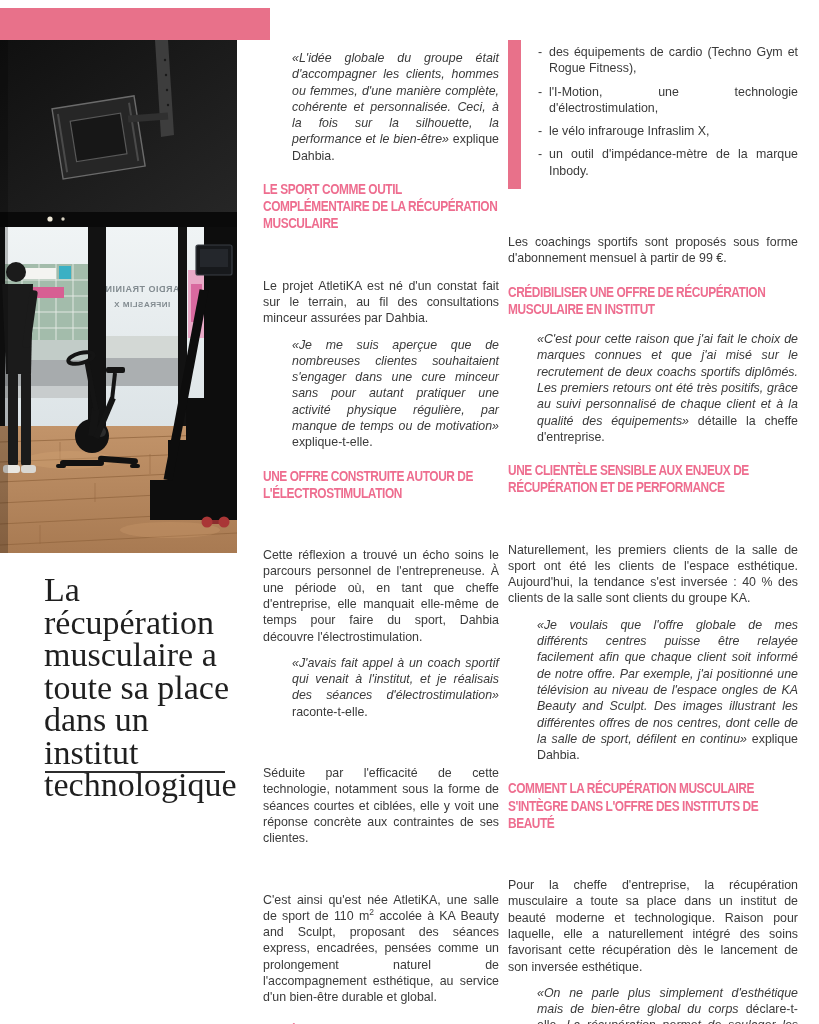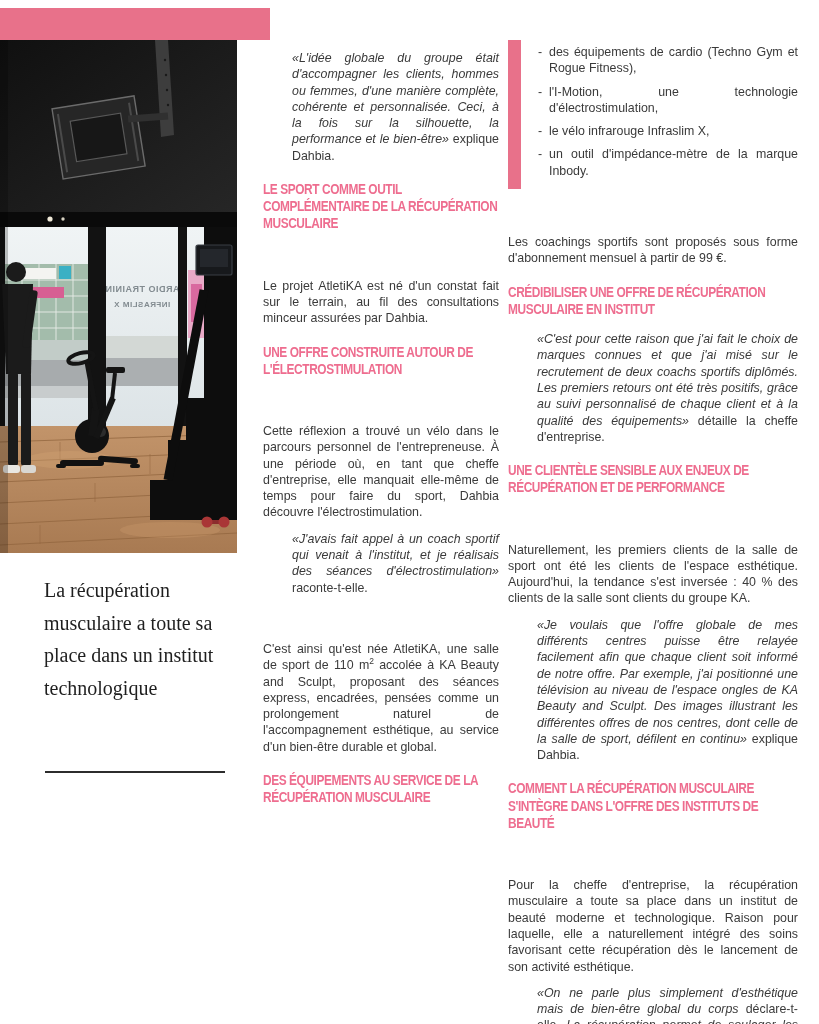--- a/index.html
+++ b/index.html
@@ -15,21 +15,21 @@
     background:#ffffff;overflow:hidden;
     font-family:"Liberation Sans","DejaVu Sans",sans-serif;
     color:var(--text);
   }
   .topbar{position:absolute;left:0;top:8px;width:270px;height:32px;background:var(--accent);}
   .photo{position:absolute;left:0;top:40px;width:237px;height:513px;overflow:hidden;background:#181818;}
   .photo svg{display:block;width:100%;height:100%;}
   .pullquote{
     position:absolute;left:44px;top:574px;width:200px;
     font-family:"Liberation Serif","DejaVu Serif",serif;
-    font-size:20px;line-height:32.5px;color:var(--quote-dark);
+    font-size:34px;line-height:32.5px;color:var(--quote-dark);
   }
   .pullrule{position:absolute;left:45px;top:771px;width:180px;height:2px;background:#2c2c2c;}
 
   .col{position:absolute;top:40px;font-size:12.4px;line-height:16.3px;text-align:justify;}
   .col-mid{left:263px;width:236px;}
   .col-right{left:508px;width:290px;}
 
   .p{margin-bottom:9px;margin-top:45px;}
   .quote{margin:10px 0 10px 0;padding-left:29px;text-align:justify;}
   .it{font-style:italic;}
@@ -207,25 +207,29 @@
 
   <div class="pullquote">La récupération musculaire a toute sa place dans un institut technologique</div>
   <div class="pullrule"></div>
 
   <div class="col col-mid">
     <div class="quote">
       <span class="it">«L'idée globale du groupe était d'accompagner les clients, hommes ou femmes, d'une manière complète, cohérente et personnalisée. Ceci, à la fois sur la silhouette, la performance et le bien-être»</span><span class="ro"> explique Dahbia.</span>
     </div>
     <div class="h">LE SPORT COMME OUTIL COMPLÉMENTAIRE DE LA RÉCUPÉRATION MUSCULAIRE</div>
     <div class="p">Le projet AtletiKA est né d'un constat fait sur le terrain, au fil des consultations minceur assurées par Dahbia.</div>
+    <div class="quote">
+      <span class="it">«Je me suis aperçue que de nombreuses clientes souhaitaient s'engager dans une cure minceur sans pour autant pratiquer une activité physique régulière, par manque de temps ou de motivation»</span><span class="ro"> explique-t-elle.</span>
+    </div>
     <div class="h">UNE OFFRE CONSTRUITE AUTOUR DE L'ÉLECTROSTIMULATION</div>
-    <div class="p">Cette réflexion a trouvé un vélo dans le parcours personnel de l'entrepreneuse. À une période où, en tant que cheffe d'entreprise, elle manquait elle-même de temps pour faire du sport, Dahbia découvre l'électrostimulation.</div>
+    <div class="p">Cette réflexion a trouvé un écho soins le parcours personnel de l'entrepreneuse. À une période où, en tant que cheffe d'entreprise, elle manquait elle-même de temps pour faire du sport, Dahbia découvre l'électrostimulation.</div>
     <div class="quote">
       <span class="it">«J'avais fait appel à un coach sportif qui venait à l'institut, et je réalisais des séances d'électrostimulation»</span><span class="ro"> raconte-t-elle.</span>
     </div>
+    <div class="p">Séduite par l'efficacité de cette technologie, notamment sous la forme de séances courtes et ciblées, elle y voit une réponse concrète aux contraintes de ses clientes.</div>
     <div class="p">
       <span>C'est ainsi qu'est née AtletiKA, une salle de sport de 110 m</span><sup>2</sup><span> accolée à KA Beauty and Sculpt, proposant des séances express, encadrées, pensées comme un prolongement naturel de l'accompagnement esthétique, au service d'un bien-être durable et global.</span>
     </div>
     <div class="h">DES ÉQUIPEMENTS AU SERVICE DE LA RÉCUPÉRATION MUSCULAIRE</div>
 
   </div>
 
   <div class="col col-right">
     <div class="equip-list">
       <div class="bullet">des équipements de cardio (Techno Gym et Rogue Fitness),</div>
@@ -237,19 +241,19 @@
     <div class="h">CRÉDIBILISER UNE OFFRE DE RÉCUPÉRATION MUSCULAIRE EN INSTITUT</div>
     <div class="quote">
       <span class="it">«C'est pour cette raison que j'ai fait le choix de marques connues et que j'ai misé sur le recrutement de deux coachs sportifs diplômés. Les premiers retours ont été très positifs, grâce au suivi personnalisé de chaque client et à la qualité des équipements»</span><span class="ro"> détaille la cheffe d'entreprise.</span>
     </div>
     <div class="h">UNE CLIENTÈLE SENSIBLE AUX ENJEUX DE RÉCUPÉRATION ET DE PERFORMANCE</div>
     <div class="p">Naturellement, les premiers clients de la salle de sport ont été les clients de l'espace esthétique. Aujourd'hui, la tendance s'est inversée : 40 % des clients de la salle sont clients du groupe KA.</div>
     <div class="quote">
       <span class="it">«Je voulais que l'offre globale de mes différents centres puisse être relayée facilement afin que chaque client soit informé de notre offre. Par exemple, j'ai positionné une télévision au niveau de l'espace ongles de KA Beauty and Sculpt. Des images illustrant les différentes offres de nos centres, dont celle de la salle de sport, défilent en continu»</span><span class="ro"> explique Dahbia.</span>
     </div>
     <div class="h">COMMENT LA RÉCUPÉRATION MUSCULAIRE S'INTÈGRE DANS L'OFFRE DES INSTITUTS DE BEAUTÉ</div>
-    <div class="p">Pour la cheffe d'entreprise, la récupération musculaire a toute sa place dans un institut de beauté moderne et technologique. Raison pour laquelle, elle a naturellement intégré des soins favorisant cette récupération dès le lancement de son activité esthétique.</div>
+    <div class="p">Pour la cheffe d'entreprise, la récupération musculaire a toute sa place dans un institut de beauté moderne et technologique. Raison pour laquelle, elle a naturellement intégré des soins favorisant cette récupération dès le lancement de son inversée esthétique.</div>
     <div class="quote">
       <span class="it">«On ne parle plus simplement d'esthétique mais de bien-être global du corps </span><span class="ro">déclare-t-elle. </span><span class="it">La récupération permet de soulager les tensions musculaires et d'améliorer le confort lors de l'effort, en allégeant les jambes par exemple. Cela permet également d'optimiser les résultats dans une démarche sportive ou minceur»</span>
     </div>
   </div>
 
 </div>
 
 </body></html>

